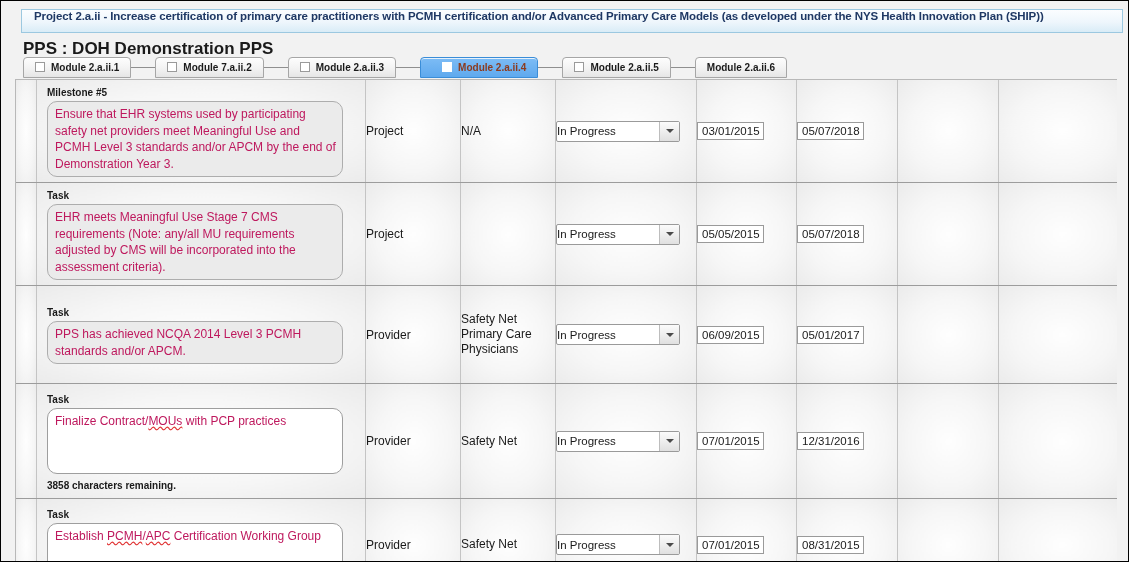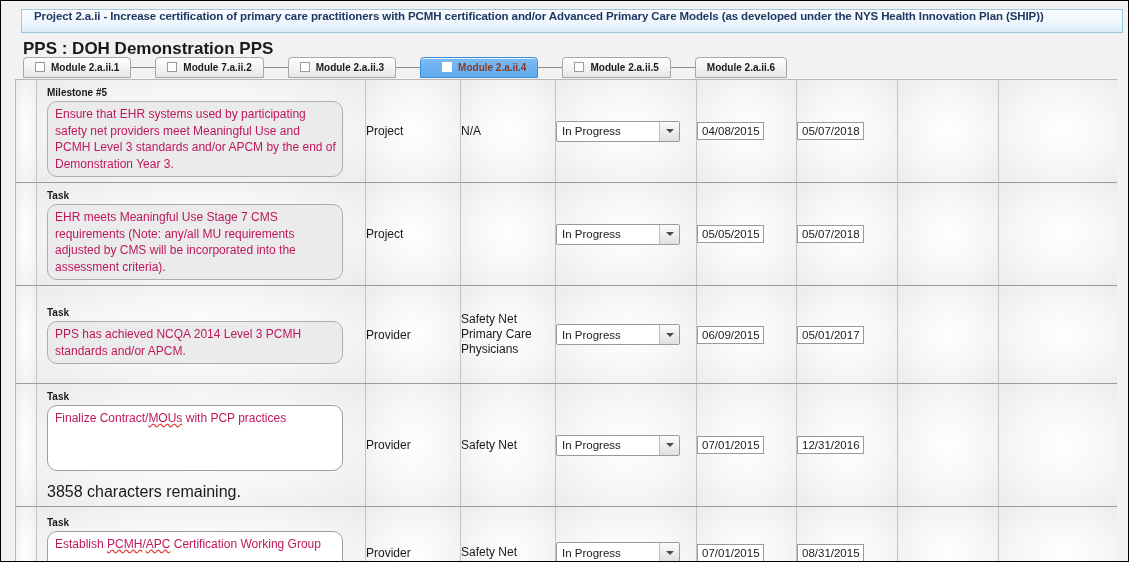--- a/index.html
+++ b/index.html
@@ -170,43 +170,43 @@
   }
   .desc-box.readonly {
     background: #ebebeb;
     border-color: #adadad;
   }
   .desc-box.editable {
     background: #ffffff;
     border-color: #9e9e9e;
   }
   .chars-remaining {
-    font-size: 16px;
-    color: #1a1a1a;
-    margin-top: 12px;
+    font-size: 10px;
+    color: #1a1a1a;
+    margin-top: 6px;
+    font-weight: bold;
   }
   .sp { 
     text-decoration: underline wavy #e03131;
     text-decoration-skip-ink: none;
   }
 
   
   .status-select {
     position: relative;
     box-sizing: border-box;
     width: 124px;
     height: 21px;
     border: 1px solid #9a9a9a;
     border-radius: 2px;
     background: #ffffff;
     display: flex;
     align-items: center;
   }
   .status-select .sel-text {
-    padding-left: 5px;
     font-size: 11.5px;
     color: #1a1a1a;
     white-space: nowrap;
   }
   .status-select .sel-btn {
     position: absolute;
     right: 0; top: 0;
     width: 19px;
     height: 19px;
     border-left: 1px solid #bdbdbd;
@@ -291,21 +291,21 @@
             <td class="col-type">Project</td>
             <td class="col-provider">N/A</td>
             <td class="col-status">
               <div class="status-select">
                 <span class="sel-text">In Progress</span>
                 <span class="sel-btn">
                   <span class="arrow"></span>
                 </span>
               </div>
             </td>
-            <td class="col-start"><span class="date-field">04/08/2015</span></td>
+            <td class="col-start"><span class="date-field">03/01/2015</span></td>
             <td class="col-end"><span class="date-field">05/07/2018</span></td>
             <td class="col-x1"></td>
             <td class="col-x2"></td>
           </tr>
           <tr style="height: 97px;">
             <td class="col-gutter"></td>
             <td class="col-desc">
               <div class="desc-wrap">
                 <div class="desc-label">Task</div>
                 <div class="desc-box readonly">EHR meets Meaningful Use Stage 7 CMS requirements (Note: any/all MU requirements adjusted by CMS will be incorporated into the assessment criteria).</div>

